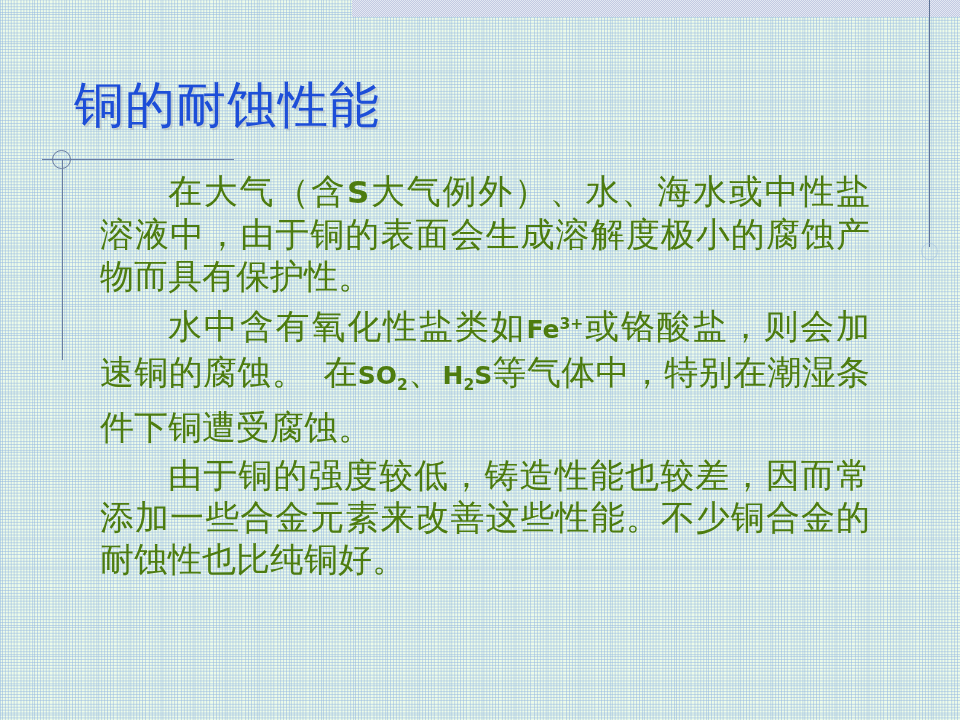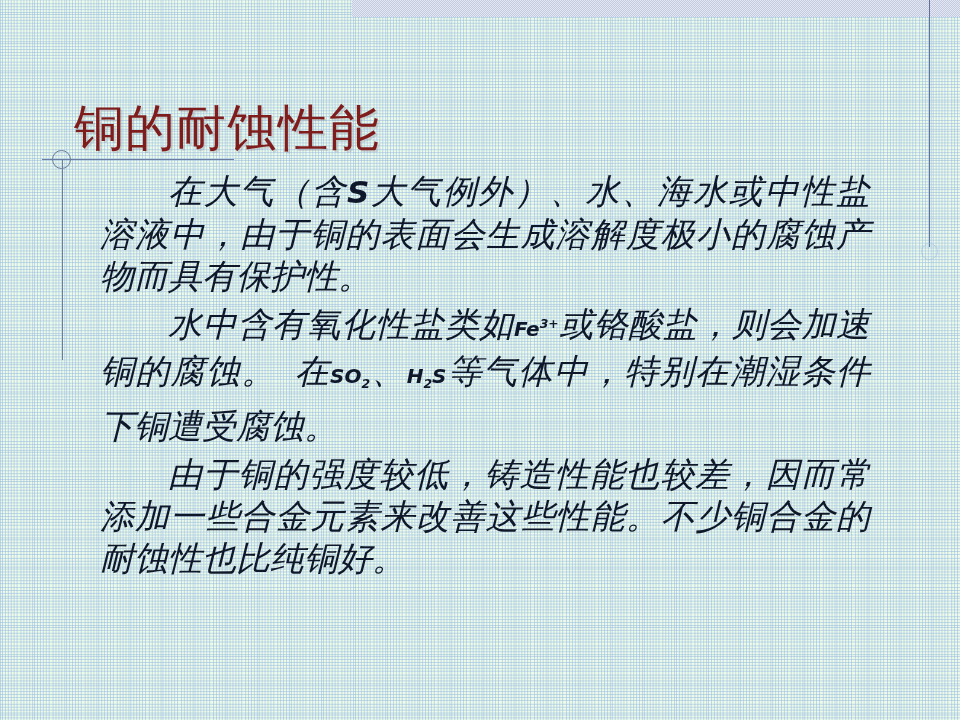--- a/index.html
+++ b/index.html
@@ -107,54 +107,53 @@
     height: 17px;
     border: 1px solid rgba(150,185,225,0.45);
     border-radius: 50%;
     box-sizing: border-box;
   }
 
   
   #title {
     position: absolute;
     left: 74px;
-    top: 99px;
+    top: 76px;
     font-size: 50px;
     line-height: 58px;
     letter-spacing: 1px;
-    color: #7f1d1d;
+    color: #1d4ed8;
     font-family: "DejaVu Serif", "Liberation Serif", serif;
     text-shadow: 2px 2px 0 rgba(150,150,160,0.30);
     white-space: nowrap;
   }
 
   
   #body-text {
     position: absolute;
     left: 100px;
     top: 170px;
     width: 770px;
-    color: #0f172a;
+    color: #4d7c0f;
     font-size: 34px;
     line-height: 42px;
     font-family: "DejaVu Serif", "Liberation Serif", serif;
     text-align: justify;
     text-justify: inter-ideograph;
-    font-style: italic;
   }
   #body-text p {
     margin: 0 0 6px 0;
     text-indent: 2em;
   }
   #body-text p:last-child { margin-bottom: 13px; }
 
   .chem {
     font-family: "DejaVu Sans", "Liberation Sans", sans-serif;
     font-weight: bold;
-    font-size: 20px;
+    font-size: 25px;
   }
   .chem sub, .chem sup {
     font-size: 0.62em;
     font-weight: bold;
   }
   .sbold {
     font-family: "DejaVu Sans", "Liberation Sans", sans-serif;
     font-weight: bold;
     font-size: 31px;
   }

